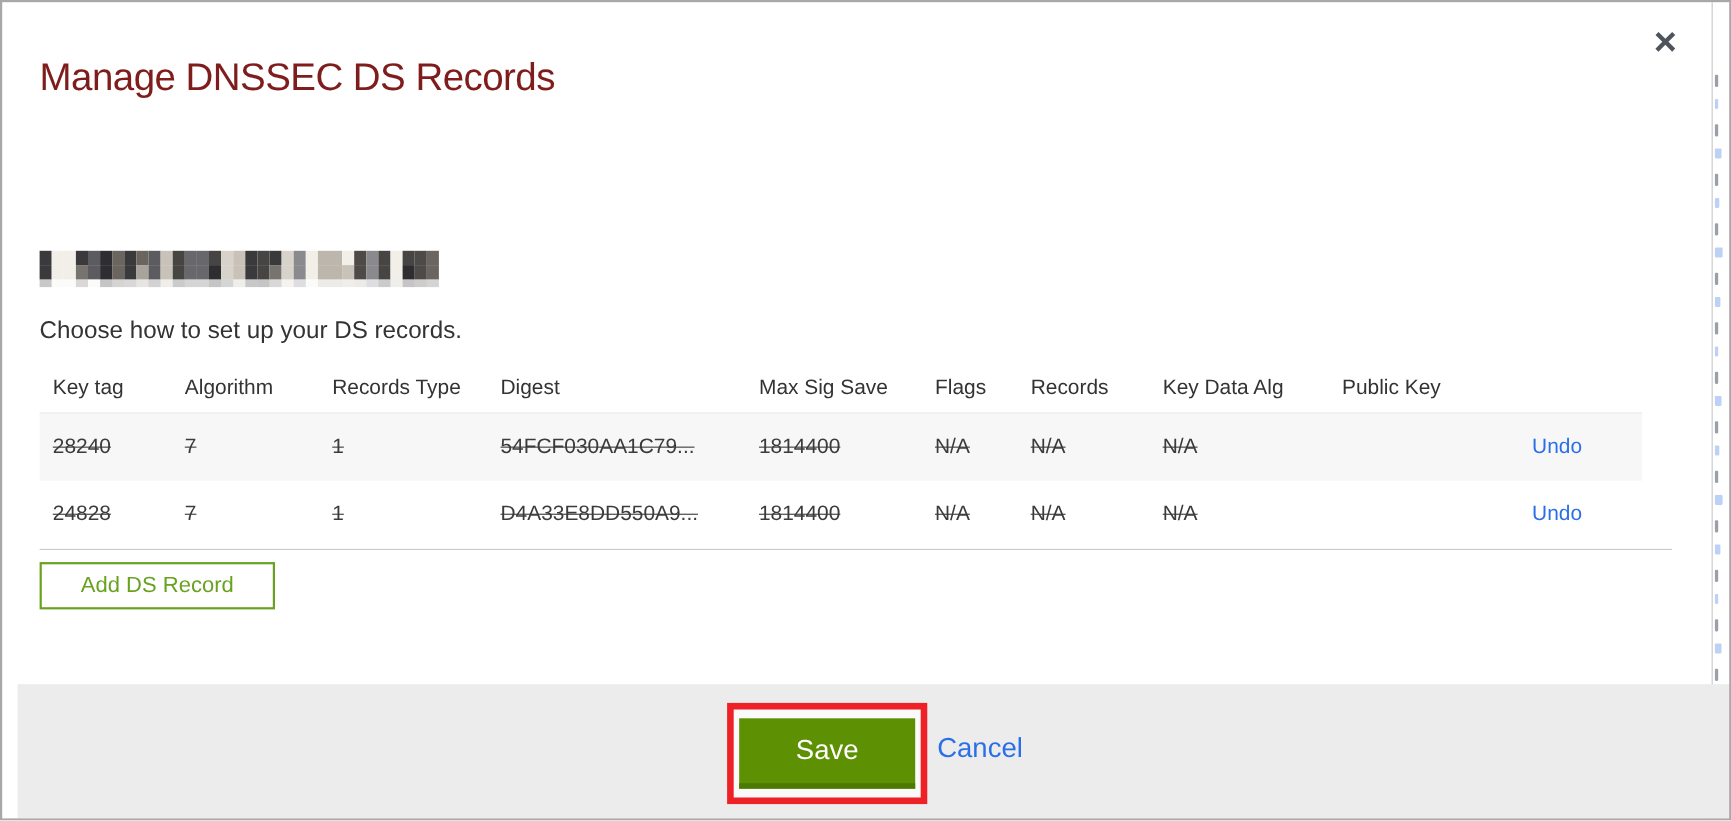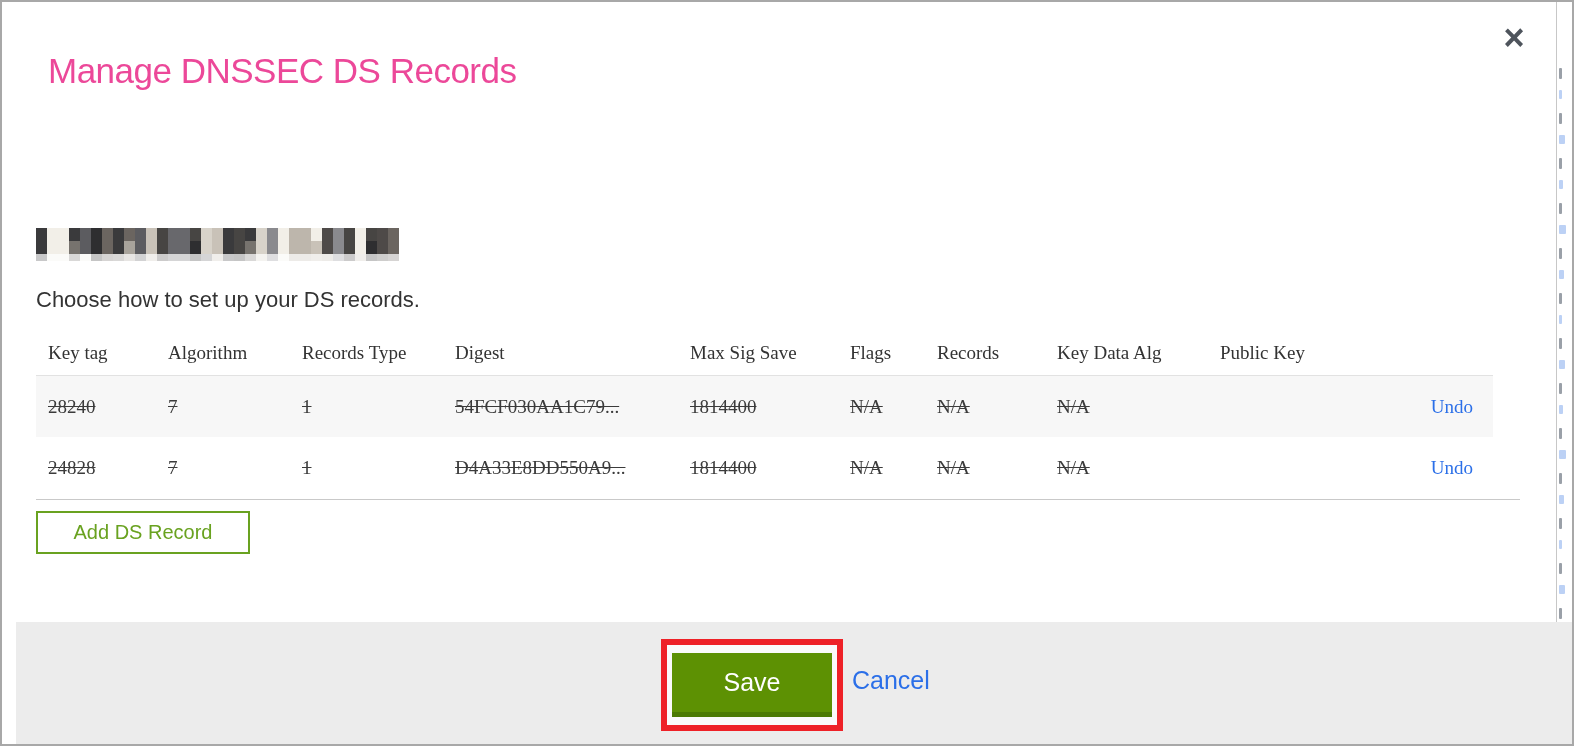--- a/index.html
+++ b/index.html
@@ -10,48 +10,47 @@
     color:var(--text,#3a3a3a);
   }
   .outer-frame{position:absolute;inset:0;border:2px solid #a8a8a8;box-sizing:border-box;pointer-events:none;z-index:50;}
   
   .modal-right-border{position:absolute;top:2px;bottom:2px;left:1556px;width:1px;background:#c7c7c7;z-index:8;}
   .page-sliver{position:absolute;top:2px;bottom:2px;left:1557px;width:15px;background:#ffffff;z-index:7;overflow:hidden;}
   .sliver-frag{position:absolute;left:2px;border-radius:1px;}
 
   .modal-title{
     position:absolute;left:36px;top:28px;
-    font-size:35px;font-weight:300;letter-spacing:-0.5px;color:#ec4899;margin-left:12px;
+    font-size:35px;font-weight:300;letter-spacing:-0.5px;color:#7f1d1d;
   }
   .close-btn{
     position:absolute;left:1494px;top:18px;width:40px;height:40px;
     font-size:36px;font-weight:700;color:#4e545c;
     display:flex;align-items:center;justify-content:center;cursor:pointer;
     background:none;border:none;line-height:1;
   }
 
   .redacted{position:absolute;left:36px;top:228px;width:363px;height:34px;font-size:0;line-height:0;}
   .redacted .px{display:inline-block;width:11px;}
 
   .instruction{position:absolute;left:36px;top:287px;font-size:22px;color:#333;}
 
   .ds-table{position:absolute;left:36px;top:330px;width:1457px;}
   .t-row{
     display:grid;
     grid-template-columns:120px 134px 153px 235px 160px 87px 120px 163px 150px 1fr;
-    font-family:Liberation Serif, serif;
   }
   .t-head{height:46px;align-items:end;padding-bottom:0;border-bottom:1px solid #e2e2e2;box-sizing:border-box;}
   .t-head .cell{font-size:19px;color:#333;padding:0 0 11px 12px;}
   .t-body .t-row{height:61px;align-items:center;}
   .t-body .t-row:nth-child(odd){background:var(--row_stripe,#f7f7f7);}
   .t-body .cell{font-size:19px;color:#3b3b3b;padding-left:12px;white-space:nowrap;overflow:hidden;}
   .t-body .struck{text-decoration:line-through;}
   .table-bottom-border{position:absolute;left:36px;top:499px;width:1484px;height:1px;background:#c9c9c9;}
-  .cell-action{text-align:right;padding-right:20px !important;padding-left:0 !important;}
+  .cell-action{text-align:center;padding-right:20px !important;padding-left:0 !important;}
   .undo-link{color:var(--blue_link,#2b6fe8);text-decoration:none;cursor:pointer;font-size:19px;}
 
   .add-btn{
     position:absolute;left:36px;top:511px;width:214px;height:43px;box-sizing:border-box;
     background:#ffffff;border:2px solid var(--green_accent,#69a220);
     color:var(--green_accent,#69a220);font-size:20px;
     display:flex;align-items:center;justify-content:center;cursor:pointer;
   }
 
   .modal-footer{position:absolute;left:16px;top:622px;width:1570px;height:122px;background:var(--footer_bg,#ececec);z-index:9;}

